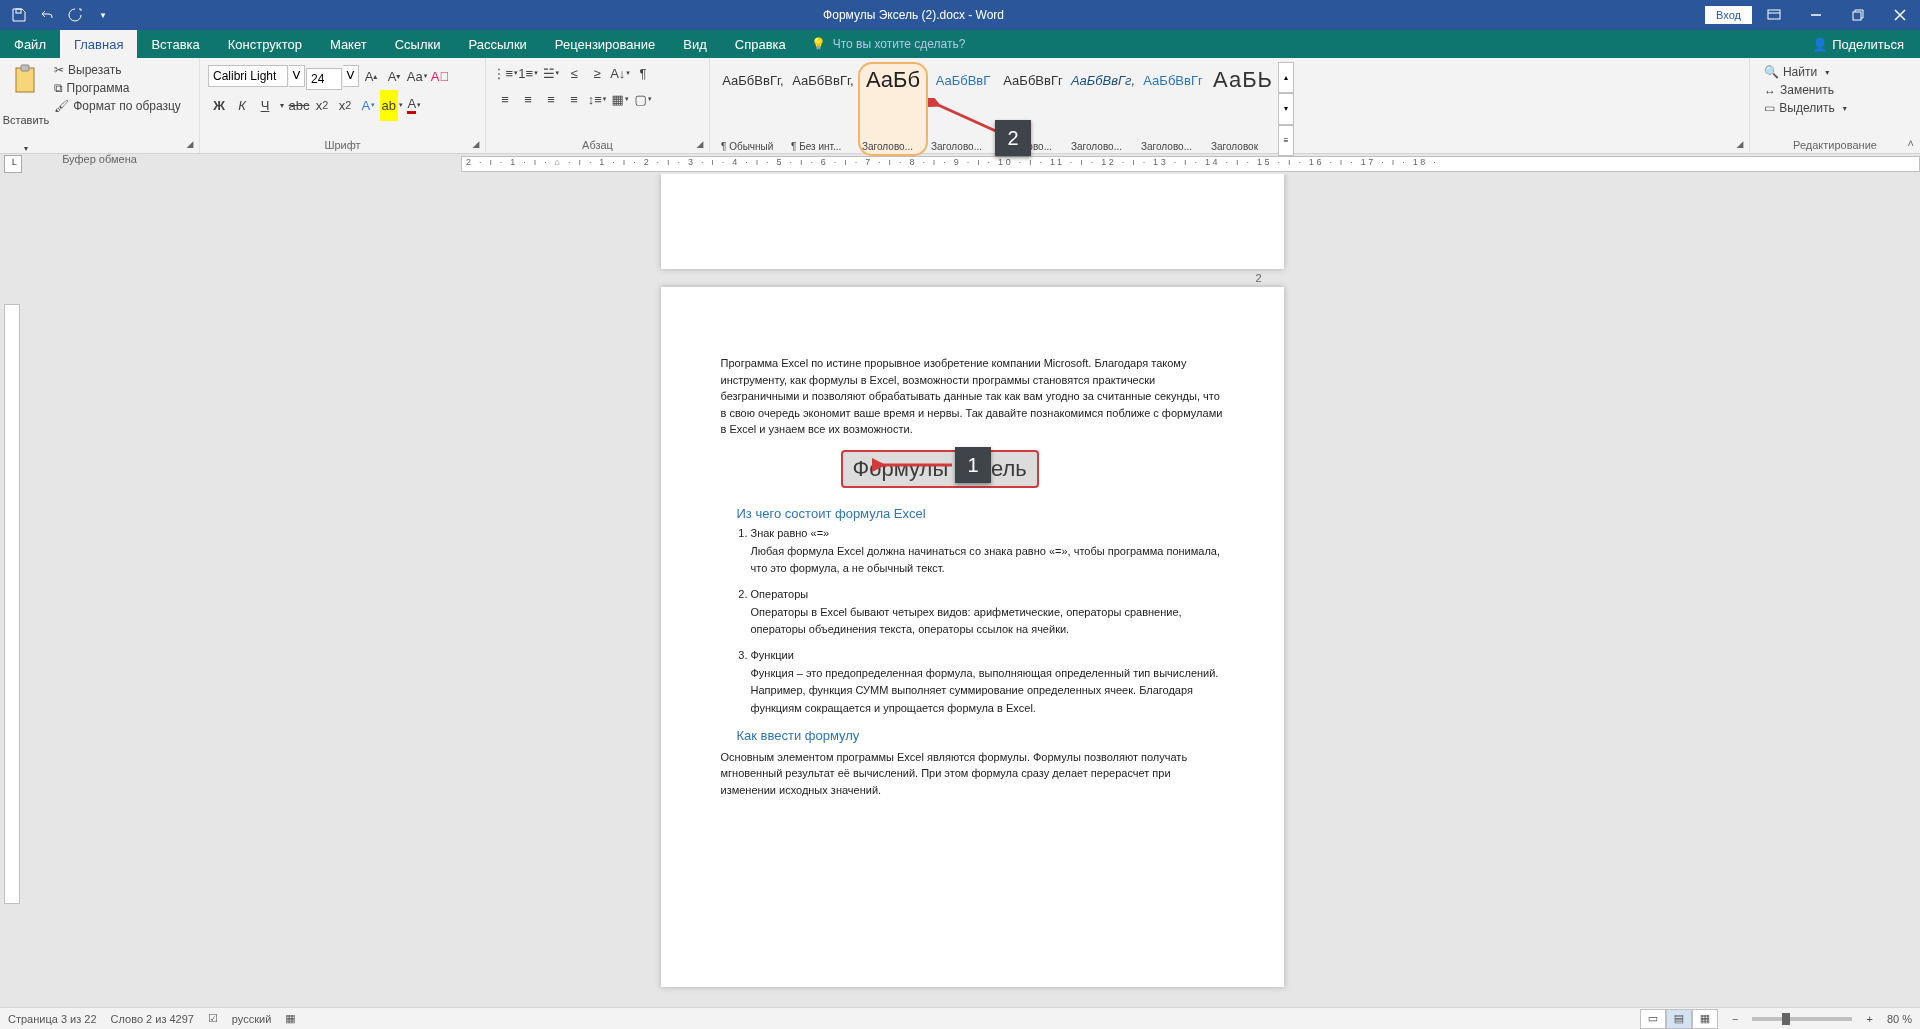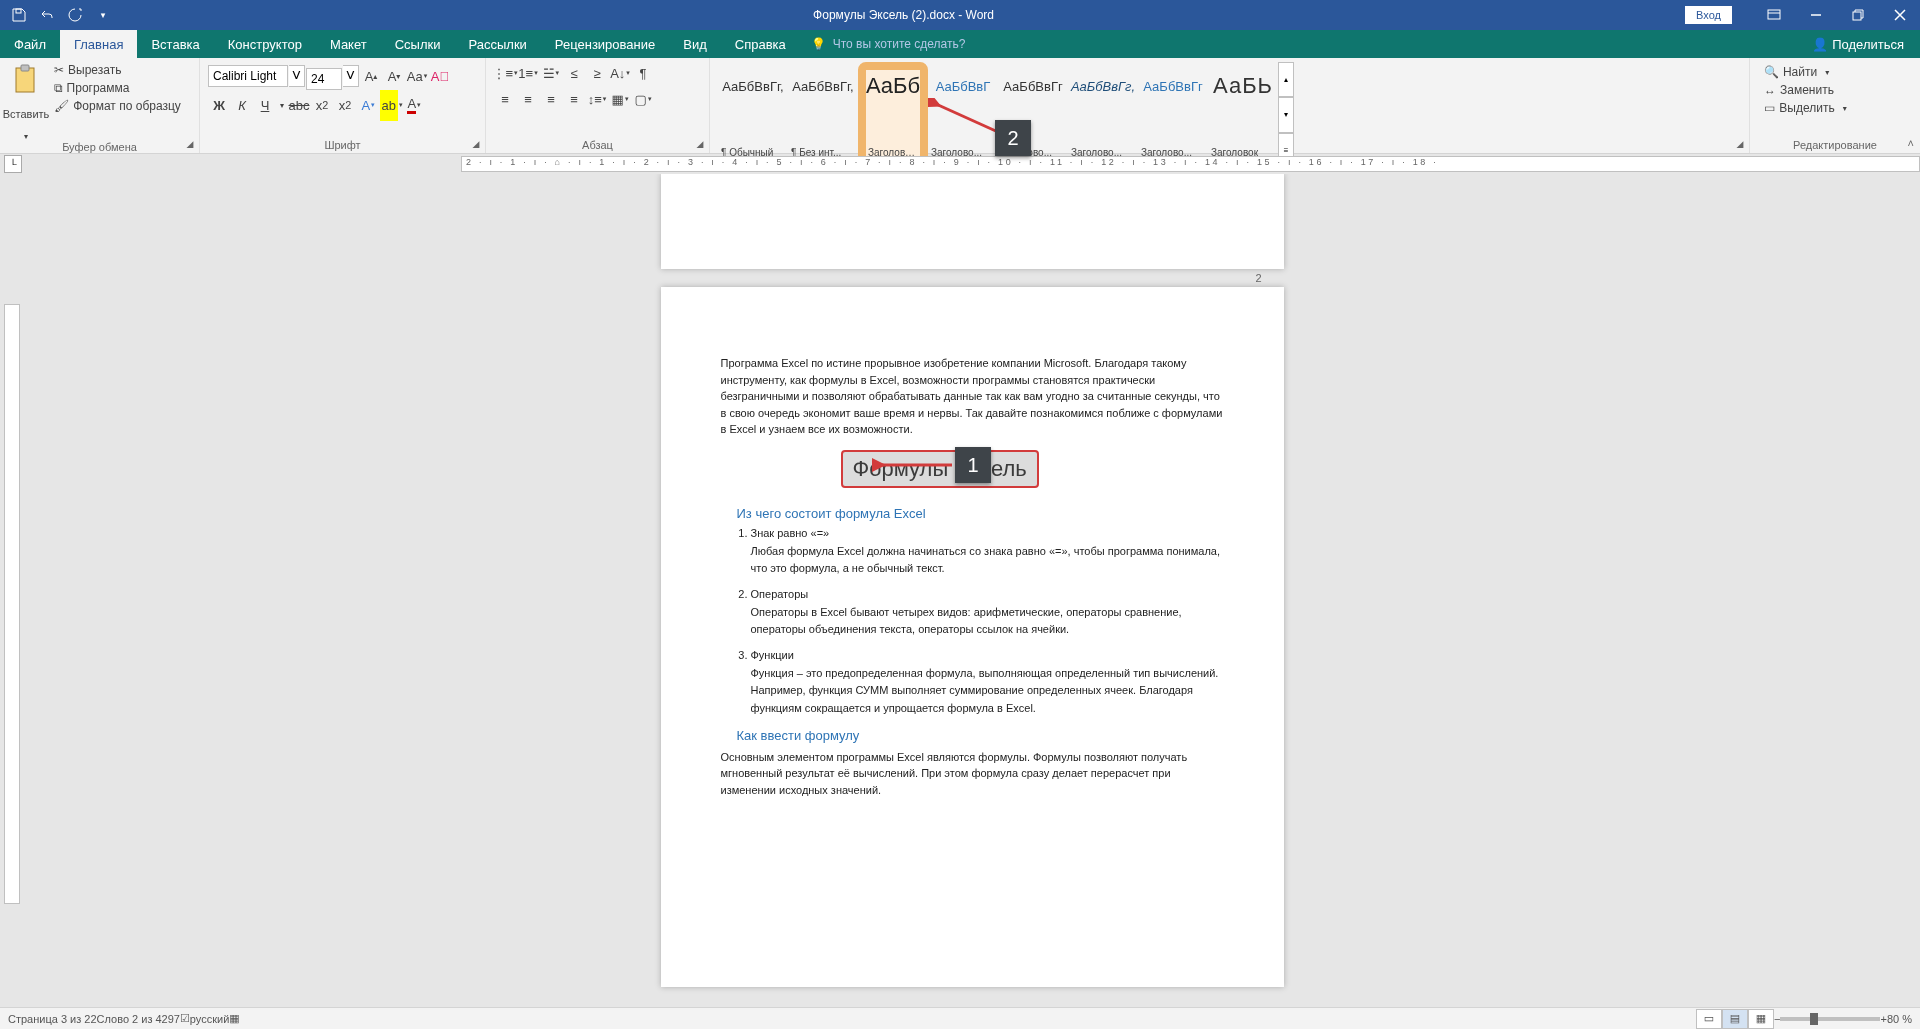--- a/index.html
+++ b/index.html
@@ -5,53 +5,53 @@
 * { margin: 0; padding: 0; box-sizing: border-box; font-family: "Segoe UI", Tahoma, sans-serif; }
 body { background: #e6e6e6; overflow: hidden; }
 
 
 .titlebar { height: 30px; background: #2b579a; display: flex; align-items: center; color: #fff; font-size: 12px; }
 .qat { display: flex; gap: 6px; padding: 0 8px; align-items: center; }
 .qat-btn { width: 22px; height: 22px; display: flex; align-items: center; justify-content: center; cursor: pointer; }
 .title-text { flex: 1; text-align: center; }
 .win-btns { display: flex; align-items: center; gap: 2px; }
 .win-btn { width: 40px; height: 30px; display: flex; align-items: center; justify-content: center; cursor: pointer; }
-.login-btn { background: #fff; color: #2b579a; font-size: 11px; padding: 2px 10px; margin-right: 20px; border: 1px solid #fff; cursor: pointer; }
+.login-btn { background: #fff; color: #2b579a; font-size: 11px; padding: 2px 10px; margin-right: 0; border: 1px solid #fff; cursor: pointer; }
 
 
 .tabs { height: 28px; background: #0f766e; display: flex; align-items: stretch; font-size: 13px; color: #fff; }
 .tab { padding: 0 14px; display: flex; align-items: center; cursor: pointer; }
 .tab.active { background: #f3f3f3; color: #2b579a; }
 .tabs-spacer { flex: 1; }
 .tellme { display: flex; align-items: center; gap: 6px; padding: 0 12px; color: #b4c7e7; font-size: 12px; }
 .share { display: flex; align-items: center; gap: 4px; padding: 0 16px; cursor: pointer; font-size: 13px; }
 
 
 .ribbon { height: 96px; background: #f3f3f3; display: flex; border-bottom: 1px solid #d4d4d4; position: relative; }
 .group { border-right: 1px solid #e0e0e0; display: flex; flex-direction: column; position: relative; padding: 2px 4px 0; }
 .group-body { flex: 1; display: flex; align-items: flex-start; gap: 2px; }
 .group-label { text-align: center; font-size: 11px; color: #666; padding-bottom: 2px; position: relative; }
 .group-launcher { position: absolute; right: 2px; bottom: 2px; width: 14px; height: 14px; font-size: 9px; color: #666; display: flex; align-items: center; justify-content: center; cursor: pointer; }
 
-.big-btn { width: 44px; display: flex; flex-direction: column; align-items: center; justify-content: center; gap: 12px; font-size: 11px; color: #444; cursor: pointer; padding-top: 4px; }
+.big-btn { width: 44px; display: flex; flex-direction: column; align-items: center; justify-content: center; gap: 18px; font-size: 11px; color: #444; cursor: pointer; padding-top: 4px; }
 .big-btn .icon { width: 32px; height: 32px; display: flex; align-items: center; justify-content: center; }
 .small-list { display: flex; flex-direction: column; gap: 2px; padding-top: 2px; }
 .small-btn { display: flex; align-items: center; gap: 4px; font-size: 12px; color: #444; padding: 1px 4px; cursor: pointer; white-space: nowrap; }
 
 .font-row, .para-row { display: flex; align-items: center; gap: 1px; }
 .font-combo { border: 1px solid #c0c0c0; background: #fff; font-size: 12px; height: 22px; display: flex; align-items: center; padding: 0 4px; }
 .font-combo.name { width: 80px; }
 .font-combo.size { width: 36px; margin-top: 6px; }
 .dropdown-arrow { width: 16px; height: 22px; display: flex; align-items: center; justify-content: center; border: 1px solid #c0c0c0; border-left: none; background: #fff; cursor: pointer; }
 .rb { width: 22px; height: 22px; display: flex; align-items: center; justify-content: center; font-size: 13px; cursor: pointer; color: #444; }
 .rb.split::after { content: "▾"; font-size: 7px; margin-left: 1px; }
 
 .styles-gallery { display: flex; align-items: stretch; gap: 0; padding: 2px 4px; }
 .style-item { width: 70px; border: 1px solid transparent; display: flex; flex-direction: column; align-items: center; justify-content: center; cursor: pointer; padding: 2px; }
-.style-item.highlighted { border: 8px solid #8b5cf6; border-radius: 8px; }
+.style-item.highlighted { border: 2px solid #8b5cf6; border-radius: 14px; }
 .style-item.selected { border-color: #f0b56b; background: #fdeedc; }
 .style-preview { font-size: 13px; height: 28px; display: flex; align-items: center; color: #333; }
 .style-preview.big { font-size: 22px; color: #222; }
 .style-preview.h2 { color: #2e74b5; }
 .style-preview.h3 { color: #1f4e79; font-style: italic; }
 .style-preview.h4 { color: #2e74b5; }
 .style-preview.title { font-size: 22px; color: #333; letter-spacing: 1px; }
 .style-name { font-size: 10px; color: #444; white-space: nowrap; overflow: hidden; text-overflow: ellipsis; width: 100%; text-align: left; margin-top: 47px; }
 .gallery-scroll { width: 16px; display: flex; flex-direction: column; }
 .gallery-scroll div { flex: 1; border: 1px solid #c0c0c0; display: flex; align-items: center; justify-content: center; font-size: 8px; cursor: pointer; background: #fff; }
@@ -80,21 +80,21 @@
 .doc-h2 { color: #2e74b5; font-size: 13px; margin: 6px 16px; }
 .doc-ol { margin-left: 30px; font-size: 11px; color: #222; }
 .doc-ol li { margin-bottom: 3px; }
 .doc-ol .detail { margin: 4px 0 10px 0; line-height: 1.6; }
 
 
 .anno { position: absolute; background: #3e4449; color: #fff; font-size: 20px; width: 36px; height: 36px; display: flex; align-items: center; justify-content: center; box-shadow: 0 2px 4px rgba(0,0,0,.4); z-index: 50; }
 .arrow-red { position: absolute; z-index: 49; }
 
 
-.statusbar { position: absolute; bottom: 0; left: 0; right: 0; height: 22px; background: #f3f3f3; border-top: 1px solid #d4d4d4; display: flex; align-items: center; font-size: 11px; color: #555; padding: 0 8px; }
+.statusbar { position: absolute; bottom: 0; left: 0; right: 0; height: 22px; background: #f3f3f3; border-top: 1px solid #d4d4d4; display: flex; align-items: center; font-size: 11px; color: #555; padding: 0 8px; gap: 14px; }
 .sb-spacer { flex: 1; }
 .view-btns { display: flex; gap: 0; }
 .view-btn { width: 26px; height: 20px; border: 1px solid #c0c0c0; display: flex; align-items: center; justify-content: center; cursor: pointer; background: #fff; }
 .view-btn.active { background: #d4e2f2; }
 .zoom-slider { width: 100px; height: 4px; background: #c0c0c0; position: relative; }
 .zoom-thumb { position: absolute; width: 8px; height: 12px; background: #666; top: -4px; left: 30%; }
 </style>
 </head>
 <body>
 

